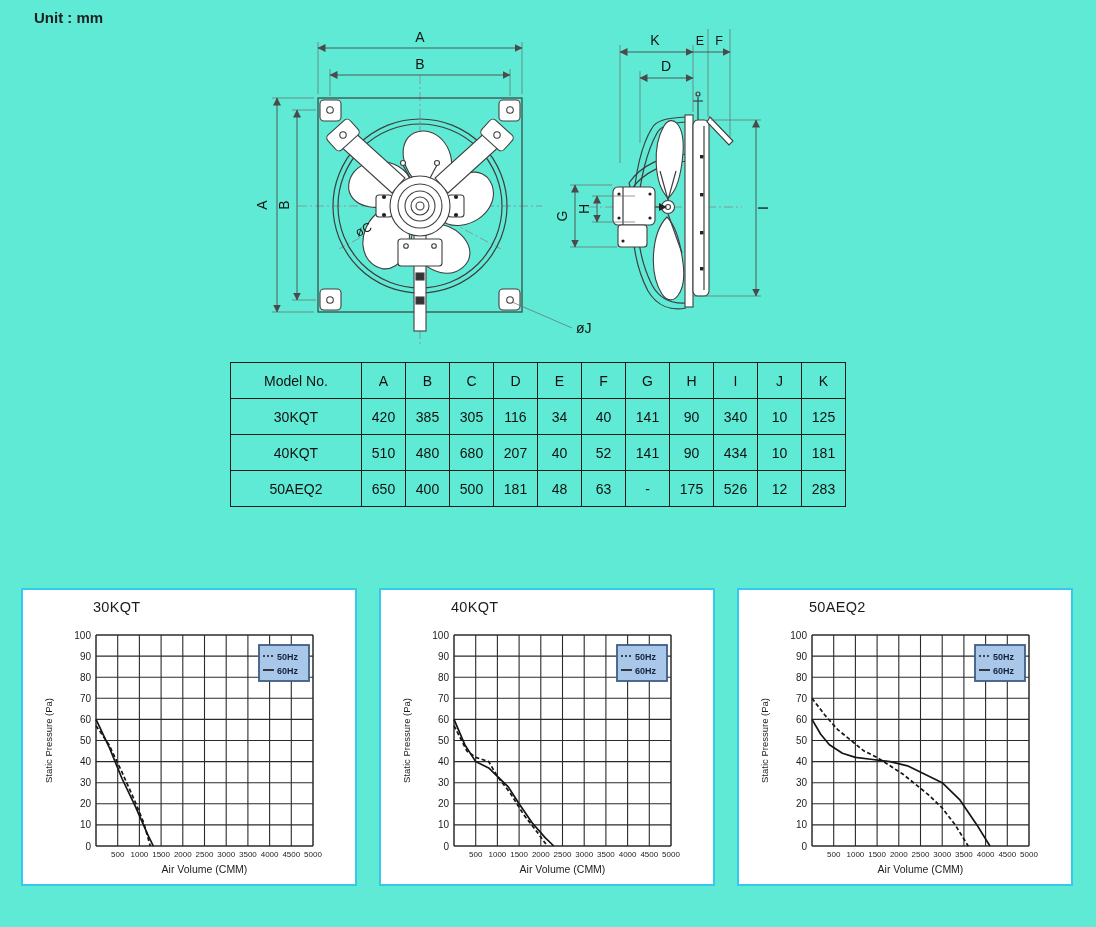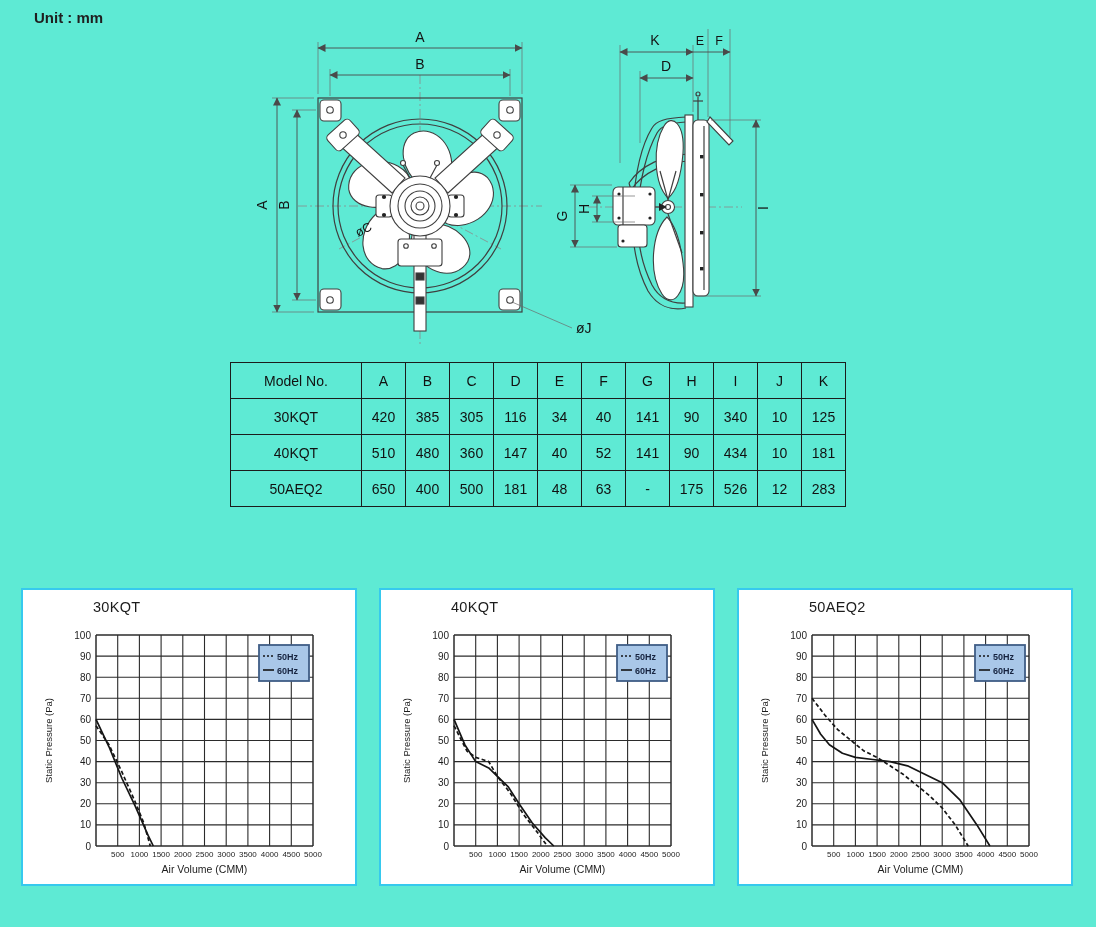--- a/index.html
+++ b/index.html
@@ -249,22 +249,22 @@
           <td>141</td>
           <td>90</td>
           <td>340</td>
           <td>10</td>
           <td>125</td>
         </tr>
         <tr>
           <td>40KQT</td>
           <td>510</td>
           <td>480</td>
-          <td>360</td>
-          <td>147</td>
+          <td>680</td>
+          <td>207</td>
           <td>40</td>
           <td>52</td>
           <td>141</td>
           <td>90</td>
           <td>434</td>
           <td>10</td>
           <td>181</td>
         </tr>
         <tr>
           <td>50AEQ2</td>

